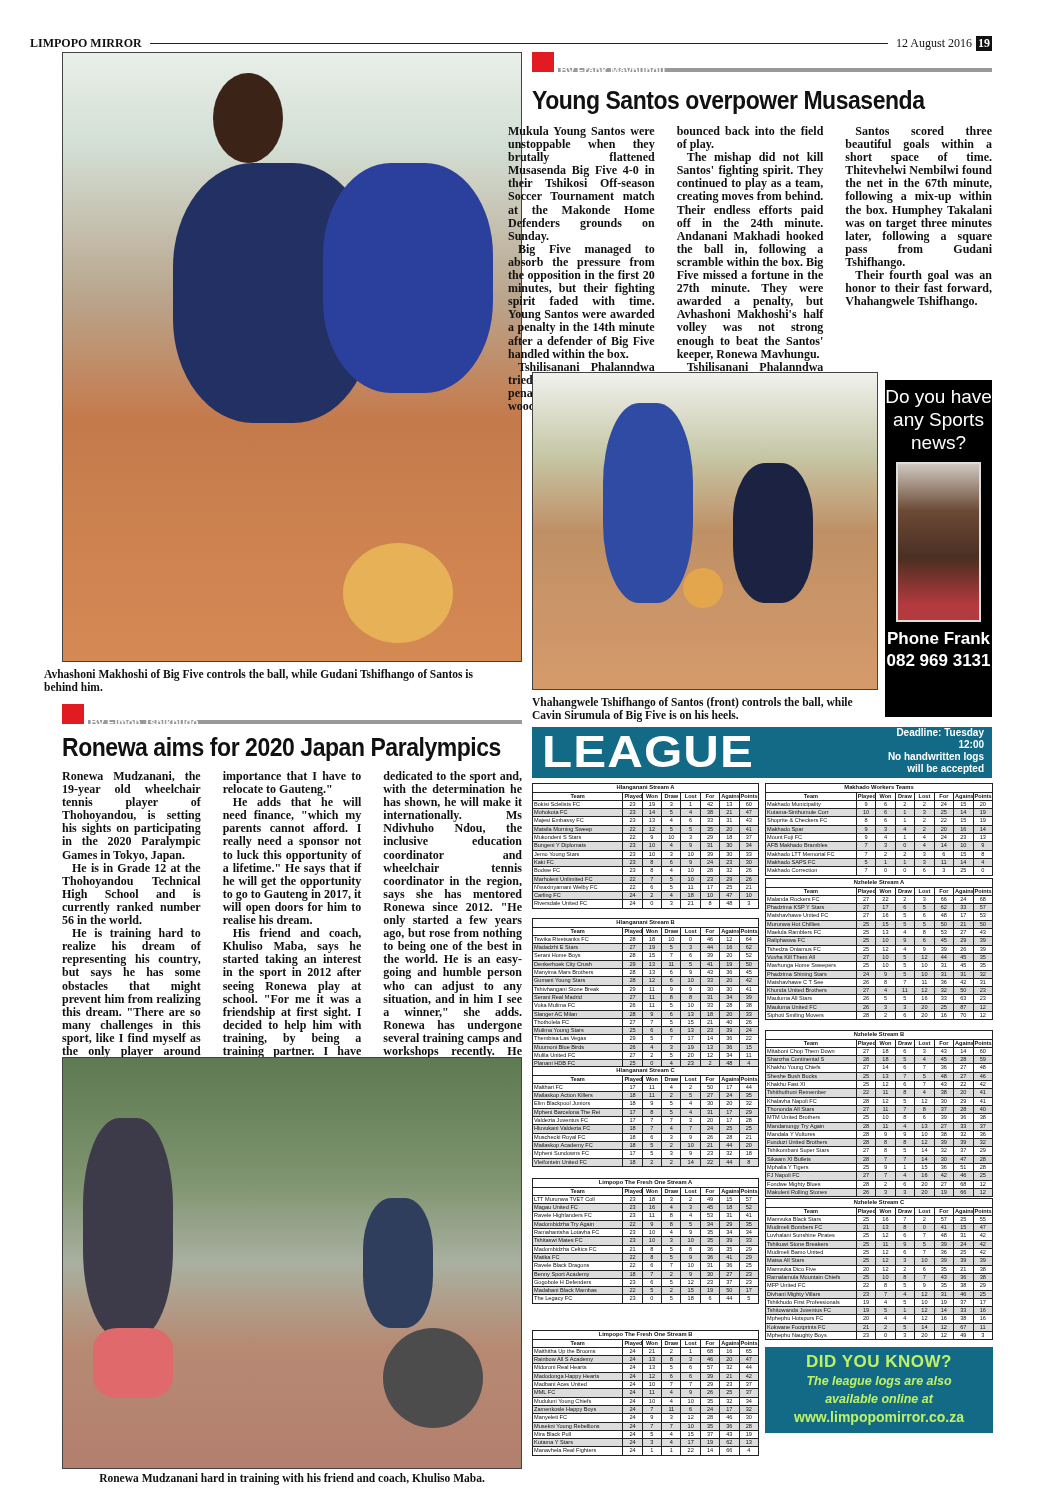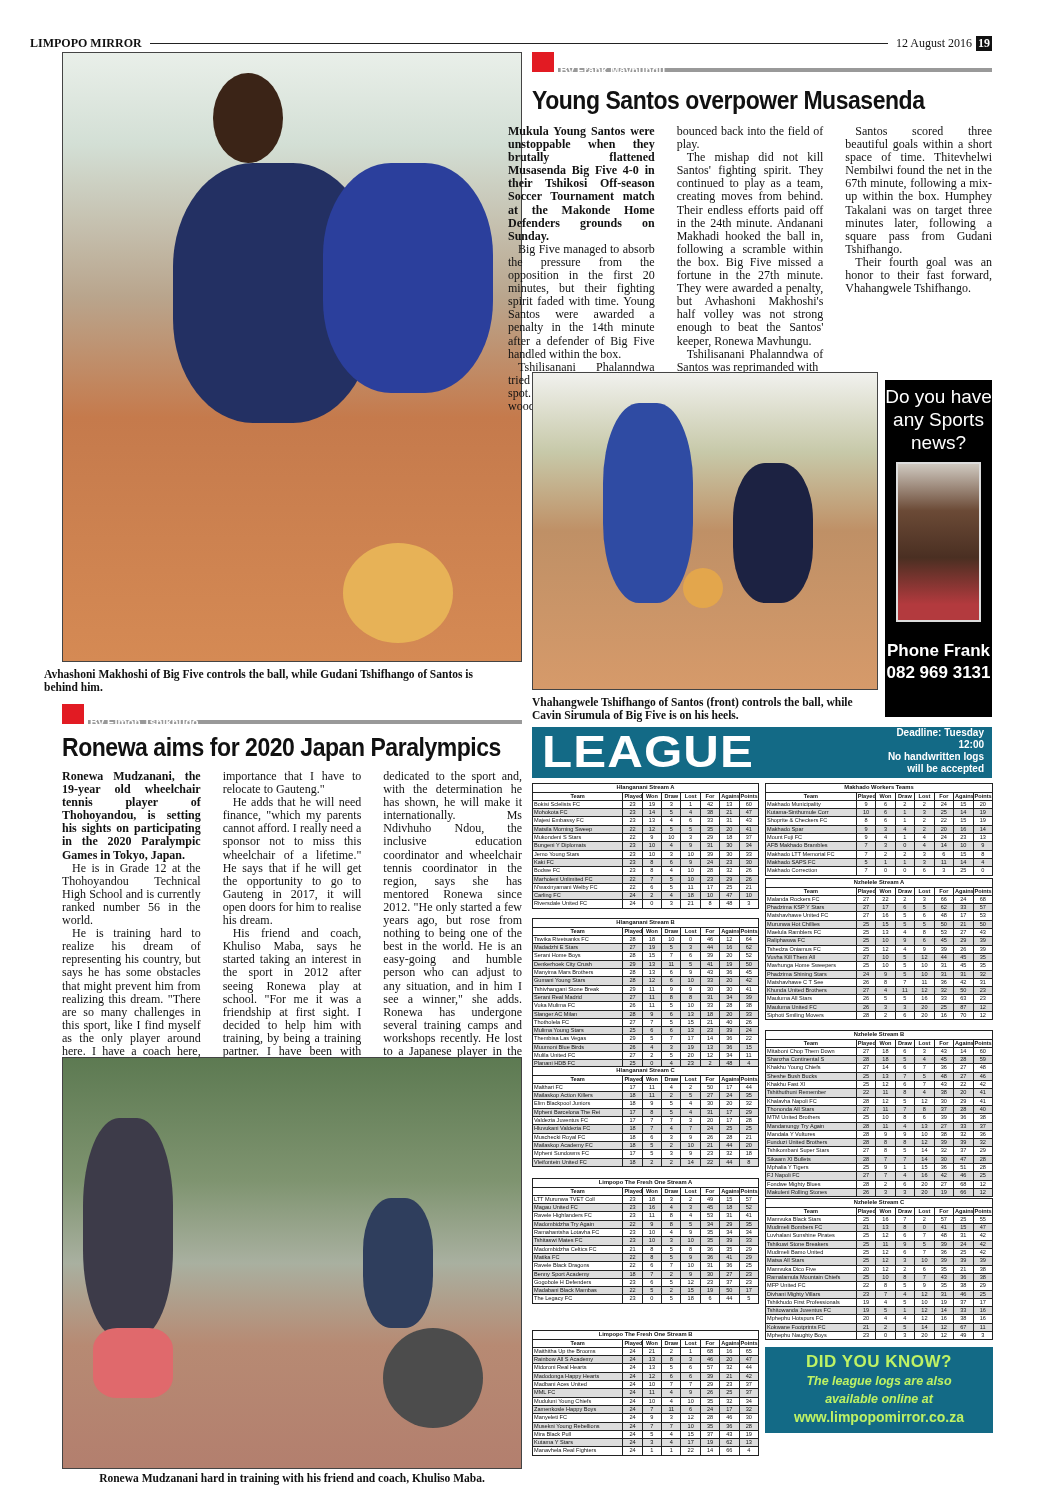--- a/index.html
+++ b/index.html
@@ -24,27 +24,27 @@
   .caption { position: absolute; font-weight: bold; font-size: 11.5px; line-height: 13px; }
 
   .byline { position: absolute; height: 20px; display: flex; align-items: stretch; }
   .byline .red { width: 22px; background: #e21b23; margin-right: 4px; }
   .byline .bar { flex: 1; background: #999; color: #fff; font-family: "Liberation Sans", sans-serif; font-weight: bold; font-size: 11px; display: flex; align-items: center; padding-left: 2px; margin-top: 16px; }
 
   .headline { position: absolute; font-family: "Liberation Sans", sans-serif; font-weight: bold; font-size: 25px; letter-spacing: -0.5px; transform: scaleX(0.92); transform-origin: left; white-space: nowrap; }
 
   .cols { position: absolute; display: flex; gap: 22px; }
   .col { flex: 1; font-size: 12px; line-height: 13.1px; text-align: justify; hyphens: auto; }
-  .col p { text-indent: 10px; }
+  .col p { text-indent: 10px; font-weight: bold; }
   .col p.lead { text-indent: 0; font-weight: bold; }
 
   .promo { position: absolute; left: 885px; top: 380px; width: 107px; height: 337px; background: #000; color: #fff; font-family: "Liberation Sans", sans-serif; text-align: center; }
   .promo .q { font-weight: normal; font-size: 19px; line-height: 23px; padding-top: 5px; }
   .promo .portrait { width: 85px; height: 160px; margin: 8px auto 0; background: linear-gradient(180deg, #cfc9c0 0%, #6b4a36 30%, #4a2f22 60%, #b33a3e 90%); border: 2px solid #ddd; }
-  .promo .name { font-weight: bold; font-size: 17px; line-height: 22px; margin-top: 18px; }
+  .promo .name { font-weight: bold; font-size: 17px; line-height: 22px; margin-top: 6px; }
   .promo .phone { font-weight: bold; font-size: 17px; line-height: 22px; }
 
   .league-banner { position: absolute; left: 532px; top: 727px; width: 460px; height: 51px; background: #136a86; color: #fff; font-family: "Liberation Sans", sans-serif; display: flex; justify-content: space-between; padding: 0 8px 0 10px; }
   .league-banner .big { font-weight: bold; font-size: 44px; letter-spacing: 1px; transform: scaleX(1.12); transform-origin: left; }
   .league-banner .note { text-align: right; font-size: 10px; line-height: 12px; font-weight: bold; }
 
   .tbl { position: absolute; border-collapse: collapse; font-family: "Liberation Sans", sans-serif; font-size: 5.6px; line-height: 7.3px; table-layout: fixed; }
   .tbl td, .tbl th { border: 0.7px solid #222; padding: 0 1px; white-space: nowrap; overflow: hidden; text-align: center; }
   .tbl td.t { text-align: left; }
   .tbl th { font-weight: bold; }
@@ -119,21 +119,21 @@
 <div class="headline" style="left:62px;top:733px;">Ronewa aims for 2020 Japan Paralympics</div>
 
 <div class="cols" style="left:62px;top:770px;width:460px;height:284px;">
   <div class="col">
     <p class="lead">Ronewa Mudzanani, the 19-year old wheelchair tennis player of Thohoyandou, is setting his sights on participating in the 2020 Paralympic Games in Tokyo, Japan.</p>
     <p>He is in Grade 12 at the Thohoyandou Technical High School and is currently ranked number 56 in the world.</p>
     <p>He is training hard to realize his dream of representing his country, but says he has some obstacles that might prevent him from realizing this dream. "There are so many challenges in this sport, like I find myself as the only player around here. I have a coach here, but I need to be exposed to national and international standards of coaching and wheelchair tennis. It is of utmost</p>
   </div>
   <div class="col">
     <p style="text-indent:0">importance that I have to relocate to Gauteng."</p>
-    <p>He adds that he will need finance, "which my parents cannot afford. I really need a sponsor not to miss this wheelchair of a lifetime." He says that if he will get the opportunity to go to Gauteng in 2017, it will open doors for him to realise his dream.</p>
+    <p>He adds that he will need finance, "which my parents cannot afford. I really need a sponsor not to luck this opportunity of a lifetime." He says that if he will get the opportunity to go to Gauteng in 2017, it will open doors for him to realise his dream.</p>
     <p>His friend and coach, Khuliso Maba, says he started taking an interest in the sport in 2012 after seeing Ronewa play at school. "For me it was a friendship at first sight. I decided to help him with training, by being a training partner. I have been with him ever since and have been watching and have become part of his progress."</p>
     <p>According to him, Ronewa is</p>
   </div>
   <div class="col">
     <p style="text-indent:0">dedicated to the sport and, with the determination he has shown, he will make it internationally. Ms Ndivhuho Ndou, the inclusive education coordinator and wheelchair tennis coordinator in the region, says she has mentored Ronewa since 2012. "He only started a few years ago, but rose from nothing to being one of the best in the world. He is an easy-going and humble person who can adjust to any situation, and in him I see a winner," she adds. Ronewa has undergone several training camps and workshops recently. He lost to a Japanese player in the quarterfinals of an international tournament in Gauteng in April and also reached the quarterfinals in a tournament in Soweto in June this year.</p>
   </div>
 </div>
 
 <div class="photo ph-tennis">
   <div class="figure" style="left:20px;top:60px;width:90px;height:220px;border-radius:40%;background:#3d3b49;"></div>

